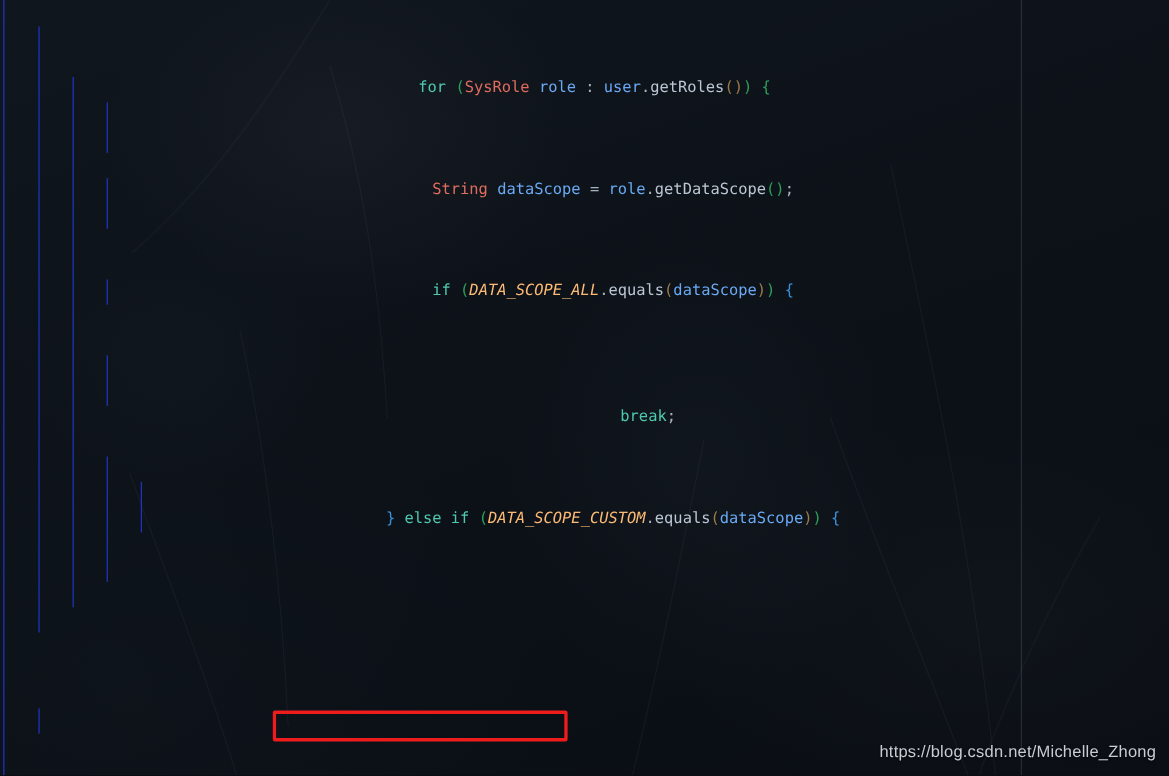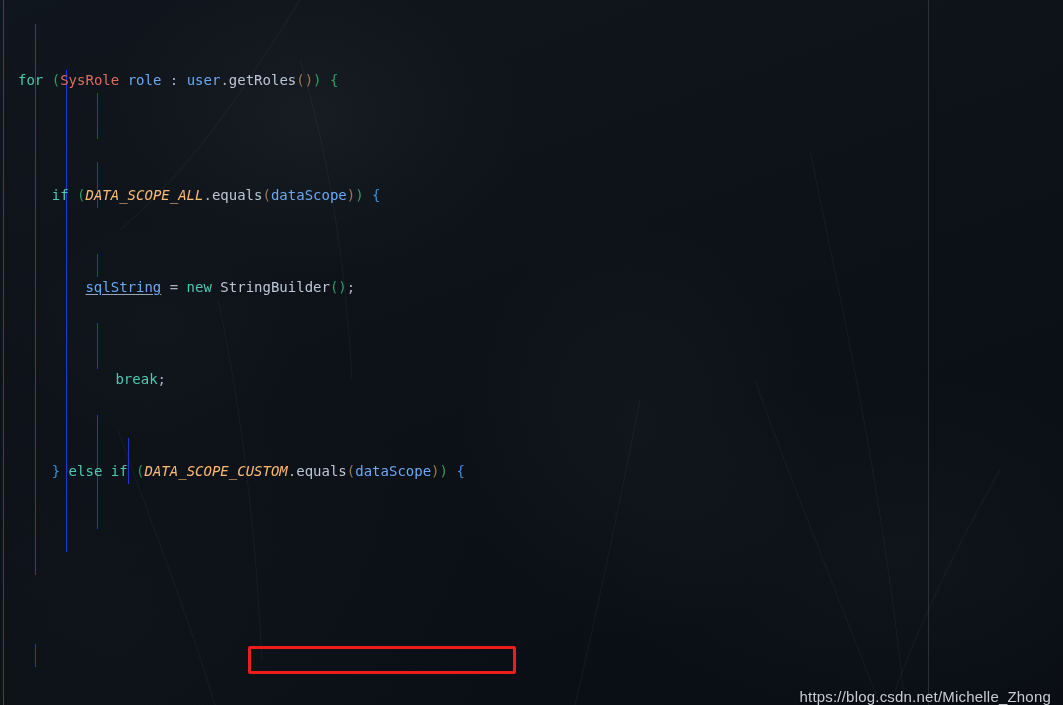--- a/index.html
+++ b/index.html
@@ -38,20 +38,21 @@
     font-size: 14px;
     line-height: 23px;
     white-space: pre;
     color: #bfc7d5;
   }
   .line {
     position: relative;
     height: 23px;
     padding-left: 18px;
     box-sizing: border-box;
+    text-align: center;
   }
   
   #ruler {
     position: absolute;
     left: 928px; top: 0; bottom: 0;
     width: 1px;
     background: rgba(150,160,175,0.22);
     pointer-events: none;
   }
   
@@ -82,21 +83,21 @@
     width: 268px;
     height: 28px;
     border: 3px solid #ee1c1c;
     border-radius: 2px;
     box-sizing: border-box;
     pointer-events: none;
   }
   #watermark {
     position: absolute;
     right: 12px;
-    bottom: 0;
+    bottom: 13px;
     color: #c9ccd3;
     font-family: "Liberation Sans", sans-serif;
     font-size: 15px;
     letter-spacing: .2px;
     text-shadow: 0 1px 2px rgba(0,0,0,.8);
   }
 </style>
 </head>
 <body>
 
@@ -128,24 +129,24 @@
   <div class="guide" style="left: 97px; top: 254px; height: 23px; background: rgb(33, 56, 216);"></div>
   <div class="guide" style="left: 97px; top: 323px; height: 46px; background: rgb(33, 56, 216);"></div>
   <div class="guide" style="left: 97px; top: 415px; height: 114px; background: rgb(33, 56, 216);"></div>
   <div class="guide" style="left: 128px; top: 438px; height: 46px; background: rgb(33, 56, 216);"></div>
   <div class="guide" style="left: 35px; top: 644px; height: 23px; background: rgb(33, 56, 216);"></div>
 
   <div id="editor" style="font-size: 14px; line-height: 23px;">
 
     <div class="line" style="height: 23px;"><span class="kw">for</span> <span class="paren1">(</span><span class="type">SysRole</span> <span class="ident">role</span> <span class="punct">:</span> <span class="ident">user</span><span class="punct">.</span><span class="method">getRoles</span><span class="paren2">()</span><span class="paren1">)</span> <span class="paren1">{</span></div>
 
+    <div class="line" style="height: 23px;">    <span class="type">String</span> <span class="ident">dataScope</span> <span class="punct">=</span> <span class="ident">role</span><span class="punct">.</span><span class="method">getDataScope</span><span class="paren1">()</span><span class="punct">;</span></div>
 
     <div class="line" style="height: 23px;">    <span class="kw">if</span> <span class="paren1">(</span><span class="const">DATA_SCOPE_ALL</span><span class="punct">.</span><span class="method">equals</span><span class="paren2">(</span><span class="ident">dataScope</span><span class="paren2">)</span><span class="paren1">)</span> <span class="paren3">{</span></div>
 
-    <div class="line" style="height: 23px;">        <span class="ident var-u">sqlString</span> <span class="punct">=</span> <span class="kw">new</span> <span class="method">StringBuilder</span><span class="paren1">()</span><span class="punct">;</span></div>
 
     <div class="line" style="height: 23px; padding-left: 48px;">        <span class="kw">break</span><span class="punct">;</span></div>
 
     <div class="line" style="height: 23px;">    <span class="paren3">}</span> <span class="kw">else if</span> <span class="paren1">(</span><span class="const">DATA_SCOPE_CUSTOM</span><span class="punct">.</span><span class="method">equals</span><span class="paren2">(</span><span class="ident">dataScope</span><span class="paren2">)</span><span class="paren1">)</span> <span class="paren3">{</span></div>
 
 
     
 
     
 

